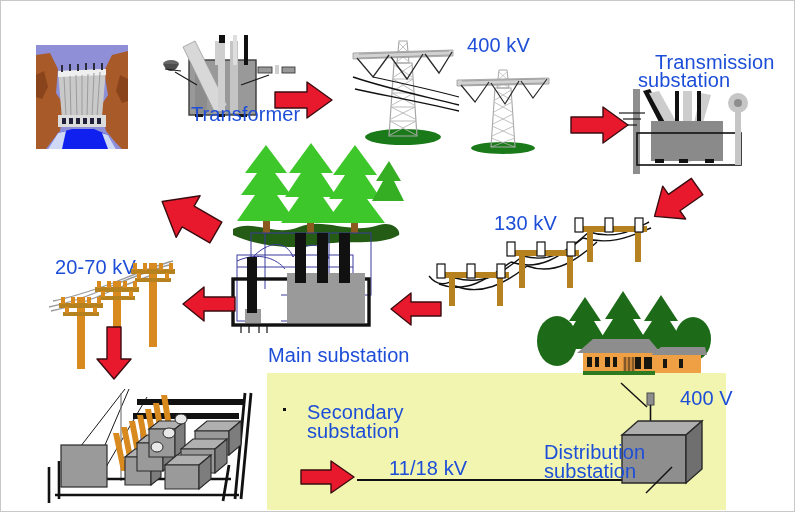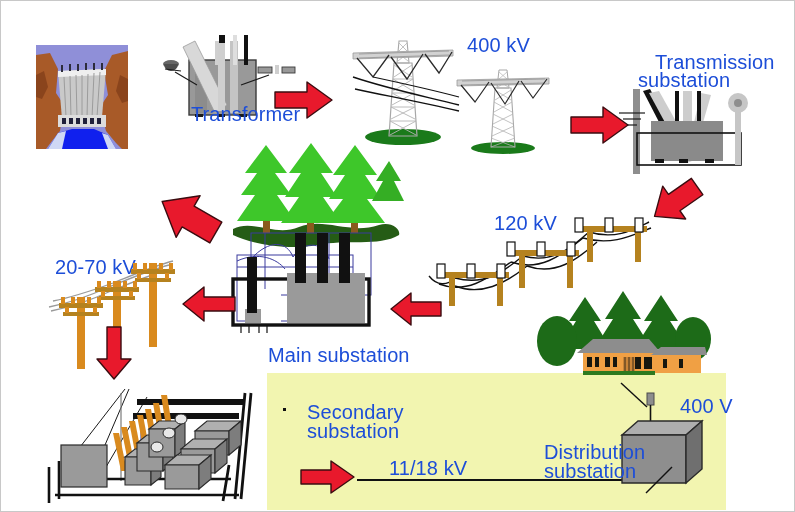--- a/index.html
+++ b/index.html
@@ -258,21 +258,21 @@
   </div>
 
   <div class="abs" style="left:645px;top:175px;">
     <svg width="58" height="52" viewBox="0 0 58 52">
       <g transform="rotate(145 29 26)">
         <path d="M2,16 L30,16 L30,6 L54,26 L30,46 L30,36 L2,36 Z" fill="#e8192c" stroke="#3a0c10" stroke-width="1.4" stroke-linejoin="round"></path>
       </g>
     </svg>
   </div>
 
-  <div class="lbl" style="left:493px;top:211px;">120 kV</div>
+  <div class="lbl" style="left:493px;top:211px;">130 kV</div>
 
   <div class="abs" style="left:424px;top:213px;">
     <svg width="250" height="90" viewBox="0 0 250 90">
 
       <g fill="none" stroke="#111111" stroke-width="1.4">
         <path d="M4,62 C12,72 22,72 30,64"></path>
         <path d="M30,64 C60,72 78,58 98,42"></path>
         <path d="M98,42 C128,50 146,34 164,18"></path>
         <path d="M164,18 C190,26 208,16 224,8"></path>
         <path d="M14,70 C40,80 62,66 86,48"></path>
@@ -600,21 +600,21 @@
     </svg>
   </div>
 
   <div class="abs" style="left:643px;top:392px;">
     <svg width="14" height="48" viewBox="0 0 14 48">
       <rect x="3" y="0" width="7" height="12" fill="#8d8d8d" stroke="#4a4a4a" stroke-width="1"></rect>
       <line x1="6.5" y1="12" x2="6.5" y2="46" stroke="#111" stroke-width="1.6"></line>
     </svg>
   </div>
 
-  <div class="lbl" style="left:679px;top:394px;">400 V</div>
+  <div class="lbl" style="left:679px;top:386px;">400 V</div>
 
   <div class="abs" style="left:615px;top:414px;">
     <svg width="100" height="76" viewBox="0 0 100 76">
       <path d="M6,20 L70,20 L86,6 L22,6 Z" fill="#aeaeae" stroke="#2a2a2a" stroke-width="1.4"></path>
       <path d="M6,20 L6,68 L70,68 L70,20 Z" fill="#8e8e8e" stroke="#2a2a2a" stroke-width="1.4"></path>
       <path d="M70,20 L86,6 L86,54 L70,68 Z" fill="#6f6f6f" stroke="#2a2a2a" stroke-width="1.4"></path>
     </svg>
   </div>
 
   <div class="abs" style="left:641px;top:466px;">

